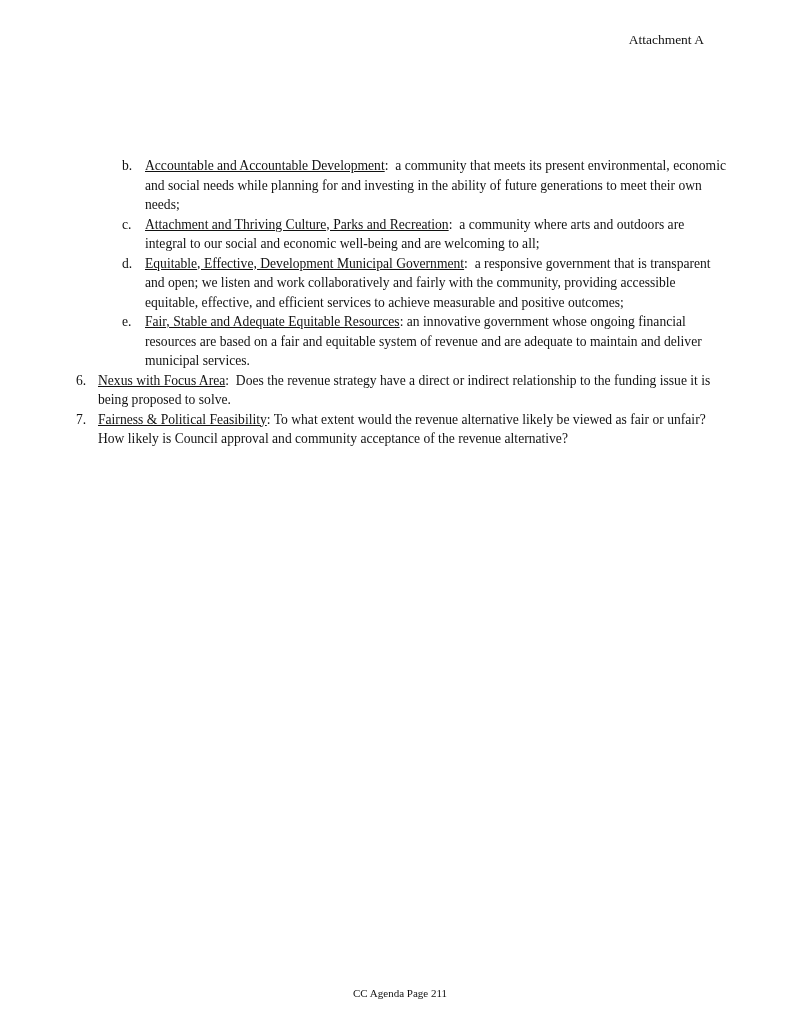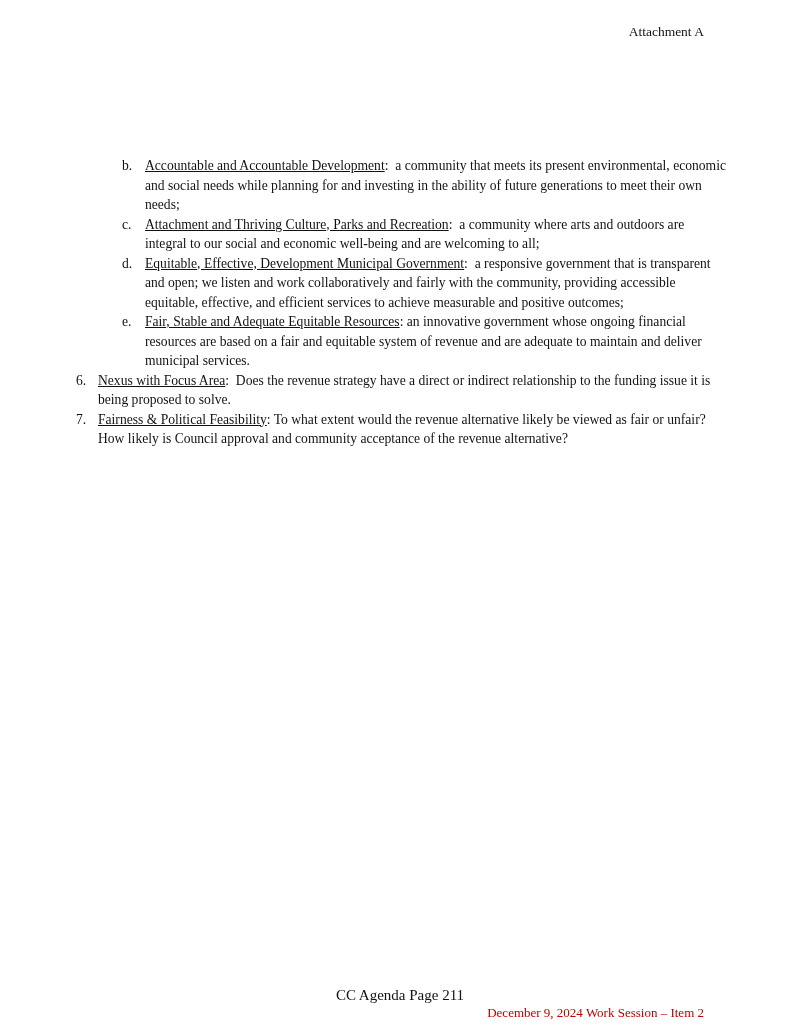--- a/index.html
+++ b/index.html
@@ -9,21 +9,21 @@
     position: relative;
     width: 800px;
     height: 1035px;
     background: #ffffff;
     font-family: "Liberation Serif", serif;
     color: #121212;
     overflow: hidden;
   }
   .header-label {
     position: absolute;
-    top: 24px;
+    top: 32px;
     right: 96px;
     font-size: 13.5px;
     line-height: 16px;
   }
   .content {
     position: absolute;
     left: 76px;
     top: 156px;
     width: 652px;
     font-size: 13.6px;
@@ -34,21 +34,21 @@
   .marker { flex: 0 0 23px; }
   .item.numbered .marker { flex: 0 0 22px; }
   .body { flex: 1; white-space: pre-wrap; }
   .u { text-decoration: underline; }
   .footer-page {
     position: absolute;
     top: 987px;
     left: 0;
     width: 100%;
     text-align: center;
-    font-size: 15px;
+    font-size: 11px;
   }
   .footer-session {
     position: absolute;
     top: 1005px;
     right: 96px;
     font-size: 13px;
   }
 </style>
 </head>
 <body>
@@ -86,15 +86,14 @@
 
     <div class="item numbered">
       <span class="marker">7.</span>
       <span class="body"><span class="u">Fairness &amp; Political Feasibility</span><span>: To what extent would the revenue alternative likely be viewed as fair or unfair? How likely is Council approval and community acceptance of the revenue alternative?</span></span>
     </div>
 
   </div>
 
   <div class="footer-page">CC Agenda Page 211</div>
 
-  <div class="footer-session" style="color: rgb(192, 0, 0);">December 9, 2024 Work Session – Item 2</div>
 
 </div>
 
 </body></html>

